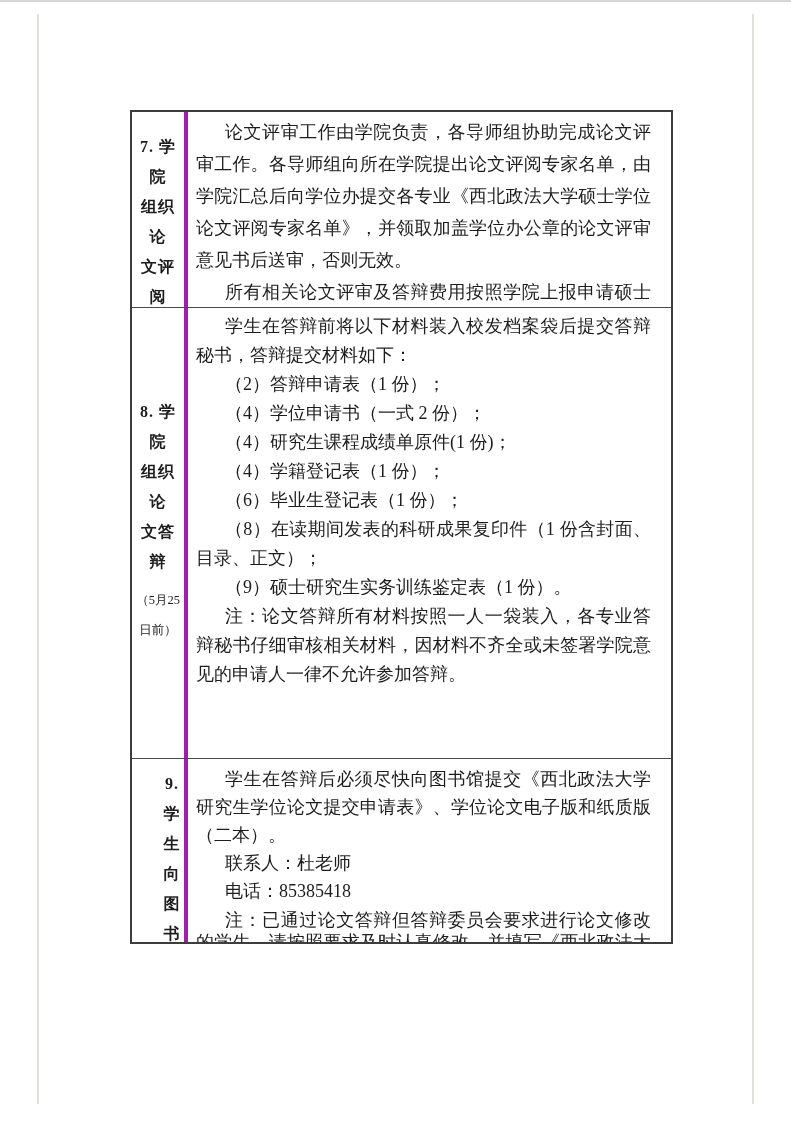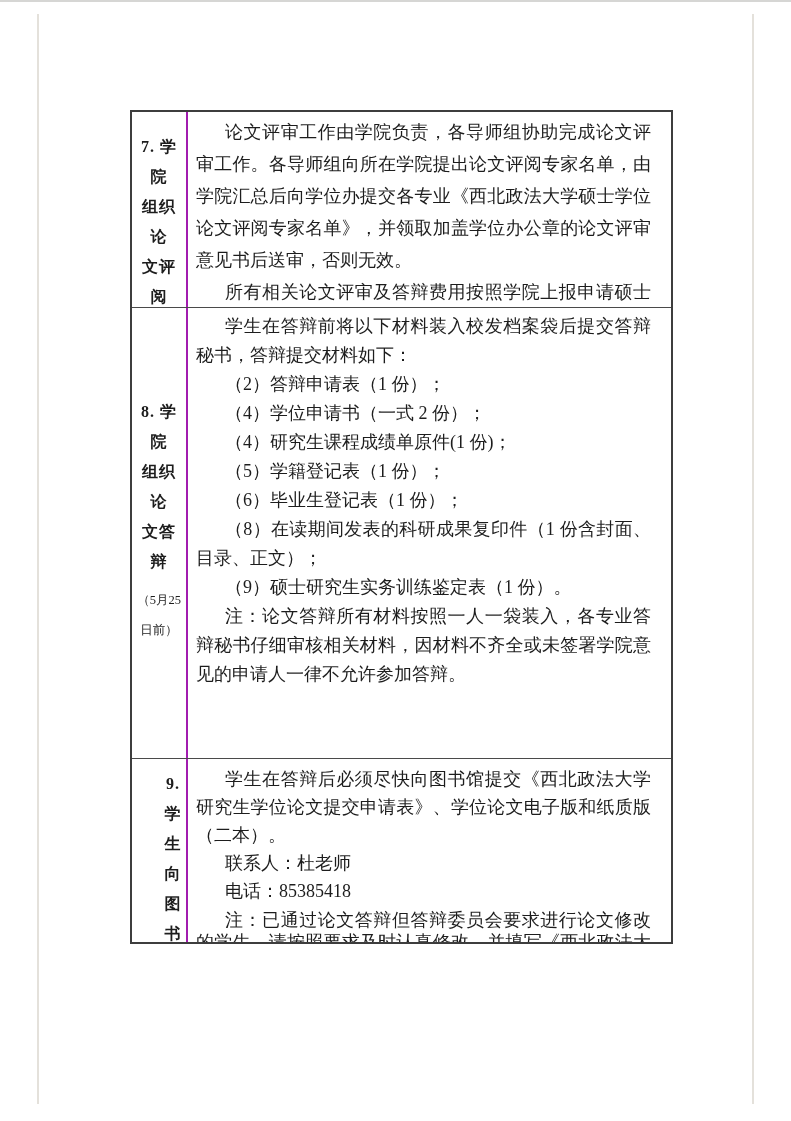--- a/index.html
+++ b/index.html
@@ -45,21 +45,21 @@
   }
   .t-row {
     display: grid;
     grid-template-columns: 56px 1fr;
     box-sizing: border-box;
     overflow: hidden;
   }
   .t-row + .t-row { border-top: 1px solid #4a4a4a; }
 
   .label-cell {
-    border-right: 2px solid #a21caf;
+    border-right: 4px solid #a21caf;
     box-sizing: border-box;
     display: flex;
     flex-direction: column;
     align-items: center;
     justify-content: center;
     padding: 2px;
   }
   .label-cell.r7 { padding-top: 20px; }
   .label-cell.r8 { padding-bottom: 26px; }
   .label-cell.r9 { padding-top: 10px; padding-left: 30px; }
@@ -127,21 +127,21 @@
 组织论
 文答辩</div>
         <div class="label-date">（5月25
 日前）</div>
       </div>
       <div class="content-cell r8c">
         <p>学生在答辩前将以下材料装入校发档案袋后提交答辩秘书，答辩提交材料如下：</p>
         <div class="item">（2）答辩申请表（1 份）；</div>
         <div class="item">（4）学位申请书（一式 2 份）；</div>
         <div class="item">（4）研究生课程成绩单原件(1 份)；</div>
-        <div class="item">（5）学籍登记表（1 份）；</div>
+        <div class="item">（4）学籍登记表（1 份）；</div>
         <div class="item">（6）毕业生登记表（1 份）；</div>
         <div class="item">（8）在读期间发表的科研成果复印件（1 份含封面、目录、正文）；</div>
         <div class="item">（9）硕士研究生实务训练鉴定表（1 份）。</div>
         <p class="note">注：论文答辩所有材料按照一人一袋装入，各专业答辩秘书仔细审核相关材料，因材料不齐全或未签署学院意见的申请人一律不允许参加答辩。</p>
       </div>
     </div>
 
     <div class="t-row">
       <div class="label-cell r9">
         <div class="label-title">9. 学生

